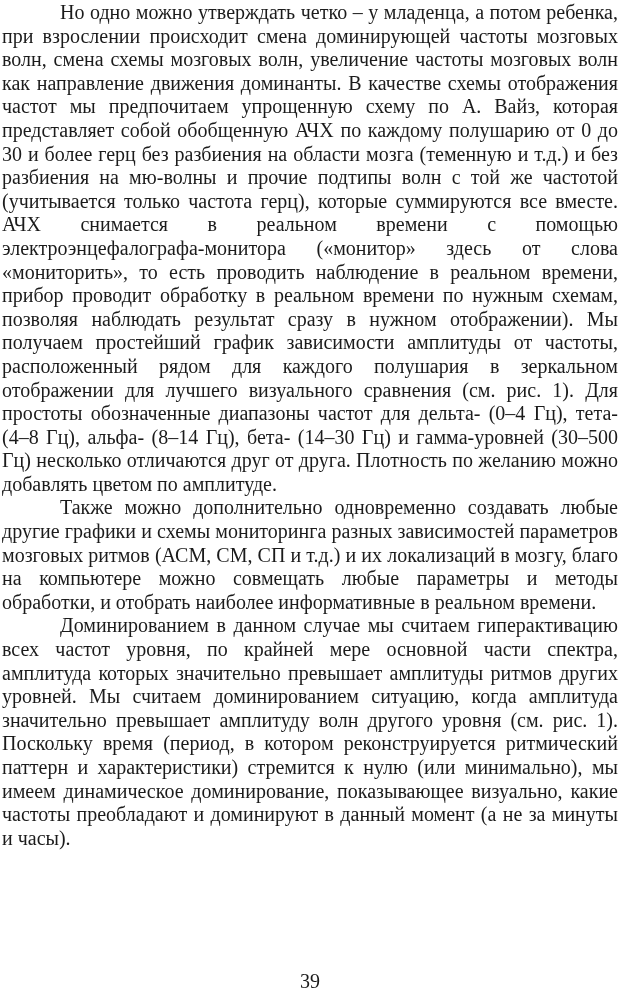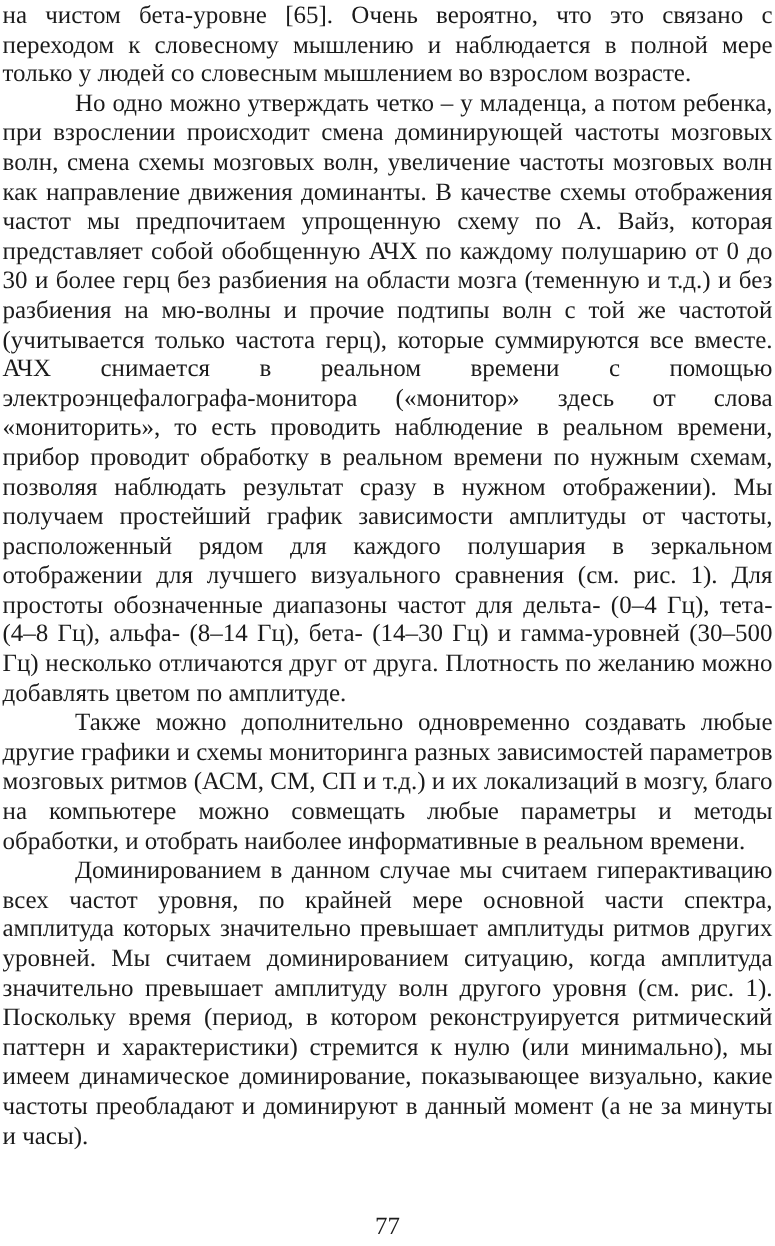--- a/index.html
+++ b/index.html
@@ -48,19 +48,18 @@
     font-size: 20px;
     line-height: 23px;
     color: #1b1b1b;
   }
 </style>
 </head>
 <body>
 
 <div class="page">
   <div class="text-block">
-    <p class="para">на чистом бета-уровне [65]. Очень вероятно, что это связано с переходом к словесному мышлению и наблюдается в полной мере только у людей со словесным мышлением во взрослом возрасте.</p>
     <p class="para indented">Но одно можно утверждать четко – у младенца, а потом ребенка, при взрослении происходит смена доминирующей частоты мозговых волн, смена схемы мозговых волн, увеличение частоты мозговых волн как направление движения доминанты. В качестве схемы отображения частот мы предпочитаем упрощенную схему по А. Вайз, которая представляет собой обобщенную АЧХ по каждому полушарию от 0 до 30 и более герц без разбиения на области мозга (теменную и т.д.) и без разбиения на мю-волны и прочие подтипы волн с той же частотой (учитывается только частота герц), которые суммируются все вместе. АЧХ снимается в реальном времени с помощью электроэнцефалографа-монитора («монитор» здесь от слова «мониторить», то есть проводить наблюдение в реальном времени, прибор проводит обработку в реальном времени по нужным схемам, позволяя наблюдать результат сразу в нужном отображении). Мы получаем простейший график зависимости амплитуды от частоты, расположенный рядом для каждого полушария в зеркальном отображении для лучшего визуального сравнения (см. рис. 1). Для простоты обозначенные диапазоны частот для дельта- (0–4 Гц), тета- (4–8 Гц), альфа- (8–14 Гц), бета- (14–30 Гц) и гамма-уровней (30–500 Гц) несколько отличаются друг от друга. Плотность по желанию можно добавлять цветом по амплитуде.</p>
     <p class="para indented">Также можно дополнительно одновременно создавать любые другие графики и схемы мониторинга разных зависимостей параметров мозговых ритмов (АСМ, СМ, СП и т.д.) и их локализаций в мозгу, благо на компьютере можно совмещать любые параметры и методы обработки, и отобрать наиболее информативные в реальном времени.</p>
     <p class="para indented">Доминированием в данном случае мы считаем гиперактивацию всех частот уровня, по крайней мере основной части спектра, амплитуда которых значительно превышает амплитуды ритмов других уровней. Мы считаем доминированием ситуацию, когда амплитуда значительно превышает амплитуду волн другого уровня (см. рис. 1). Поскольку время (период, в котором реконструируется ритмический паттерн и характеристики) стремится к нулю (или минимально), мы имеем динамическое доминирование, показывающее визуально, какие частоты преобладают и доминируют в данный момент (а не за минуты и часы).</p>
   </div>
-  <div class="page-number">77</div>
+  <div class="page-number">39</div>
 </div>
 
 </body></html>

